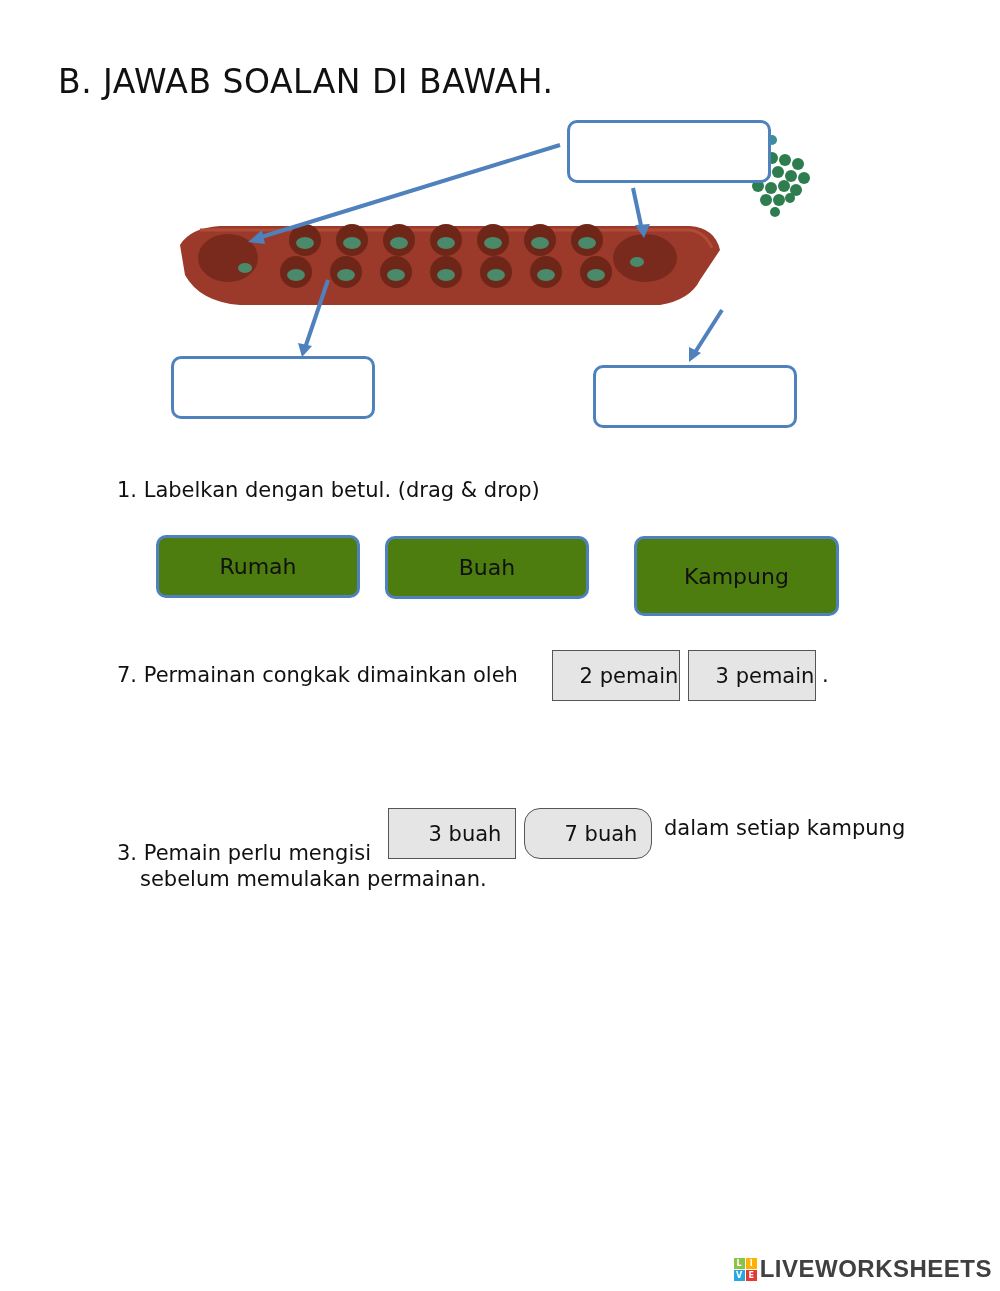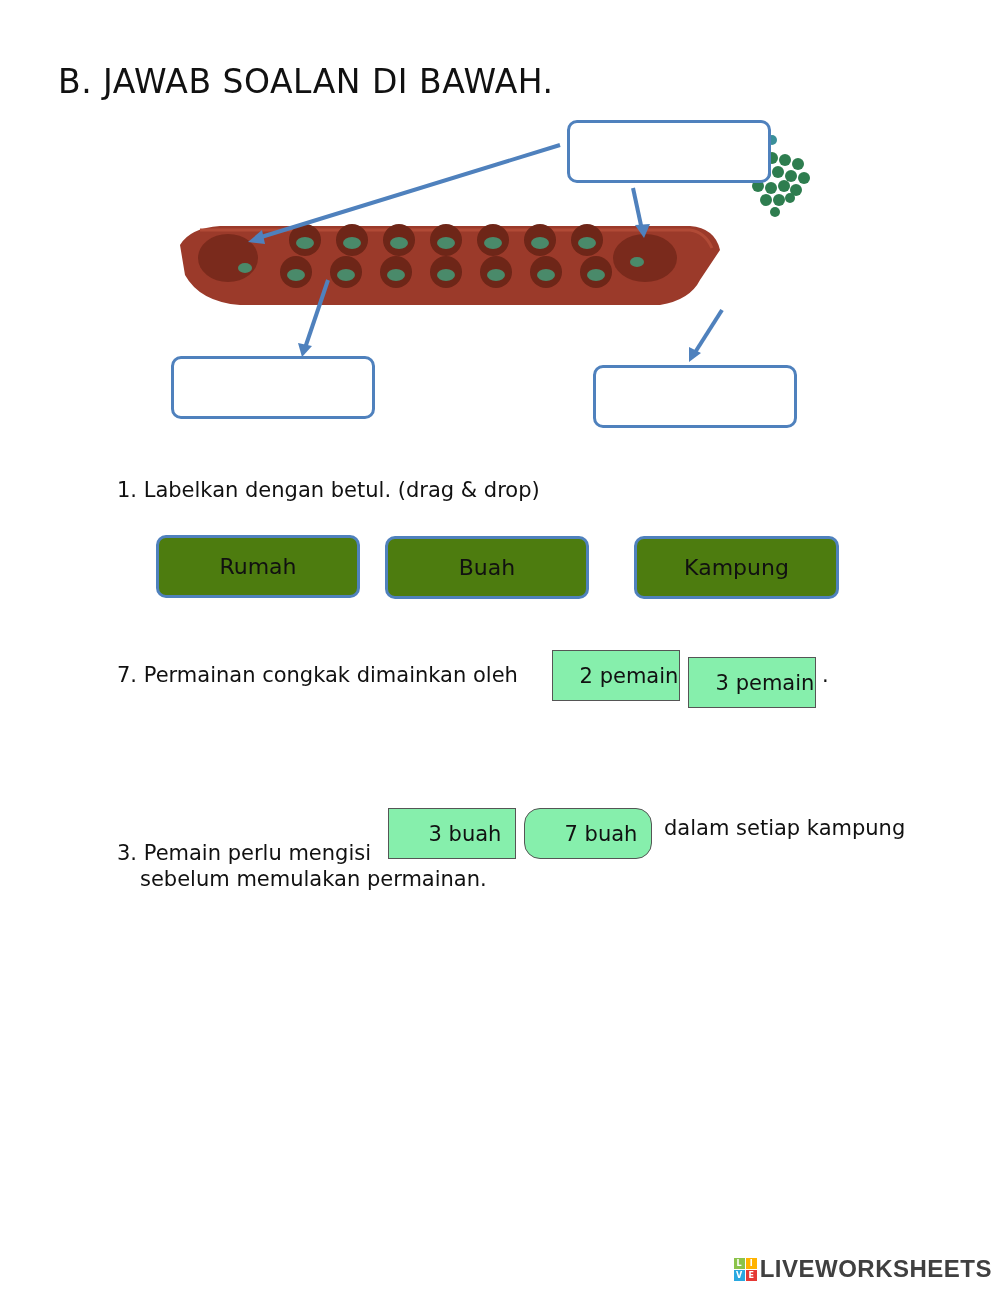--- a/index.html
+++ b/index.html
@@ -4,21 +4,21 @@
 <style>
   html, body { margin:0; padding:0; background:#fff; }
   body { width:1000px; height:1291px; position:relative; overflow:hidden;
          font-family:"DejaVu Sans", sans-serif; color:#111; }
   .abs { position:absolute; }
   .title { left:58px; top:62px; font-size:33px; letter-spacing:0.5px; }
   .label-box { border:3px solid #4f81bd; border-radius:10px; background:#fff; box-sizing:border-box; }
   .word-box { border:3px solid #4f81bd; border-radius:10px; background:#4d7c0f; box-sizing:border-box;
               display:flex; align-items:center; justify-content:center; font-size:22px; cursor:grab; }
   .q { font-size:21px; }
-  .opt { border:1.5px solid #555; background:#86efac; box-sizing:border-box; display:flex;
+  .opt { border:1.5px solid #555; background:#e5e5e5; box-sizing:border-box; display:flex;
          align-items:center; justify-content:center; font-size:21px; cursor:pointer;padding-left:26px; }
   .logo { right:8px; top:1255px; display:flex; align-items:center; gap:3px; }
   .logo-grid { display:grid; grid-template-columns:11px 11px; grid-gap:1px; }
   .logo-grid span { width:11px; height:11px; font-size:8px; color:#fff; font-weight:bold;
                     display:flex; align-items:center; justify-content:center; font-family:"DejaVu Sans", sans-serif; }
   .logo-text { font-family:"Liberation Sans", sans-serif; font-weight:bold; font-size:24px; color:#404040; letter-spacing:0.5px; }
 </style>
 </head>
 <body>
 
@@ -101,25 +101,25 @@
   </svg>
 </div>
 
 <div class="abs label-box" style="left:567px;top:120px;width:204px;height:63px;"></div>
 <div class="abs label-box" style="left:171px;top:356px;width:204px;height:63px;"></div>
 <div class="abs label-box" style="left:593px;top:365px;width:204px;height:63px;"></div>
 
 <div class="abs q" style="left:117px;top:478px;">1. Labelkan dengan betul. (drag &amp; drop)</div>
 <div class="abs word-box" style="left:156px;top:535px;width:204px;height:63px;">Rumah</div>
 <div class="abs word-box" style="left:385px;top:536px;width:204px;height:63px;">Buah</div>
-<div class="abs word-box" style="left:634px;top:536px;width:205px;height:63px;">Kampung</div>
+<div class="abs word-box" style="left:634px;top:536px;width:205px;height:80px;">Kampung</div>
 
 <div class="abs q" style="left:117px;top:663px;">7. Permainan congkak dimainkan oleh</div>
 <div class="abs opt" style="left:552px;top:650px;width:128px;height:51px;">2 pemain</div>
-<div class="abs opt" style="left:688px;top:650px;width:128px;height:51px;margin-top:7px;">3 pemain</div>
+<div class="abs opt" style="left:688px;top:650px;width:128px;height:51px;">3 pemain</div>
 <div class="abs q" style="left:822px;top:663px;">.</div>
 
 <div class="abs q" style="left:117px;top:841px;">3. Pemain perlu mengisi</div>
 <div class="abs opt" style="left:388px;top:808px;width:128px;height:51px;">3 buah</div>
 <div class="abs opt" style="left:524px;top:808px;width:128px;height:51px;border-radius:16px;">7 buah</div>
 <div class="abs q" style="left:664px;top:816px;">dalam setiap kampung</div>
 <div class="abs q" style="left:140px;top:867px;">sebelum memulakan permainan.</div>
 
 <div class="abs logo">
   <div class="logo-grid">

